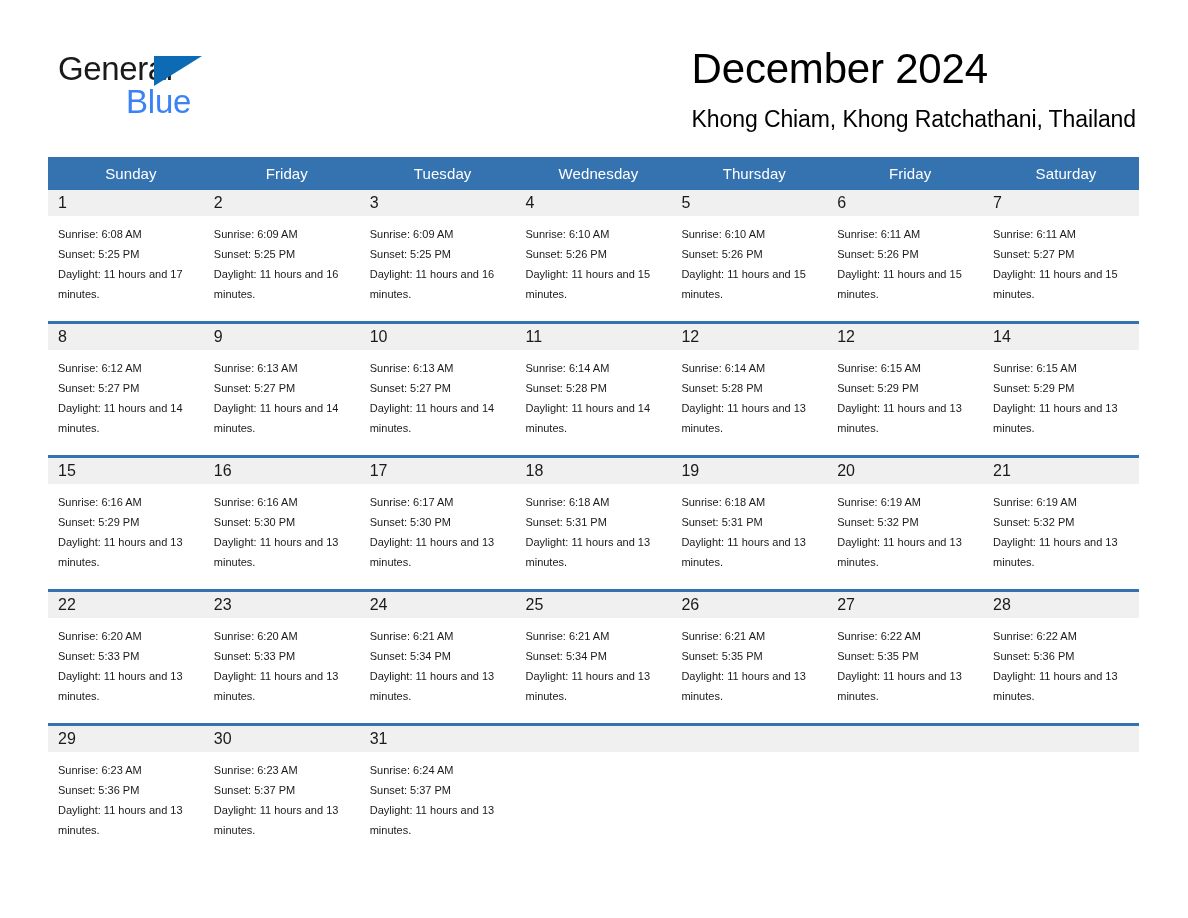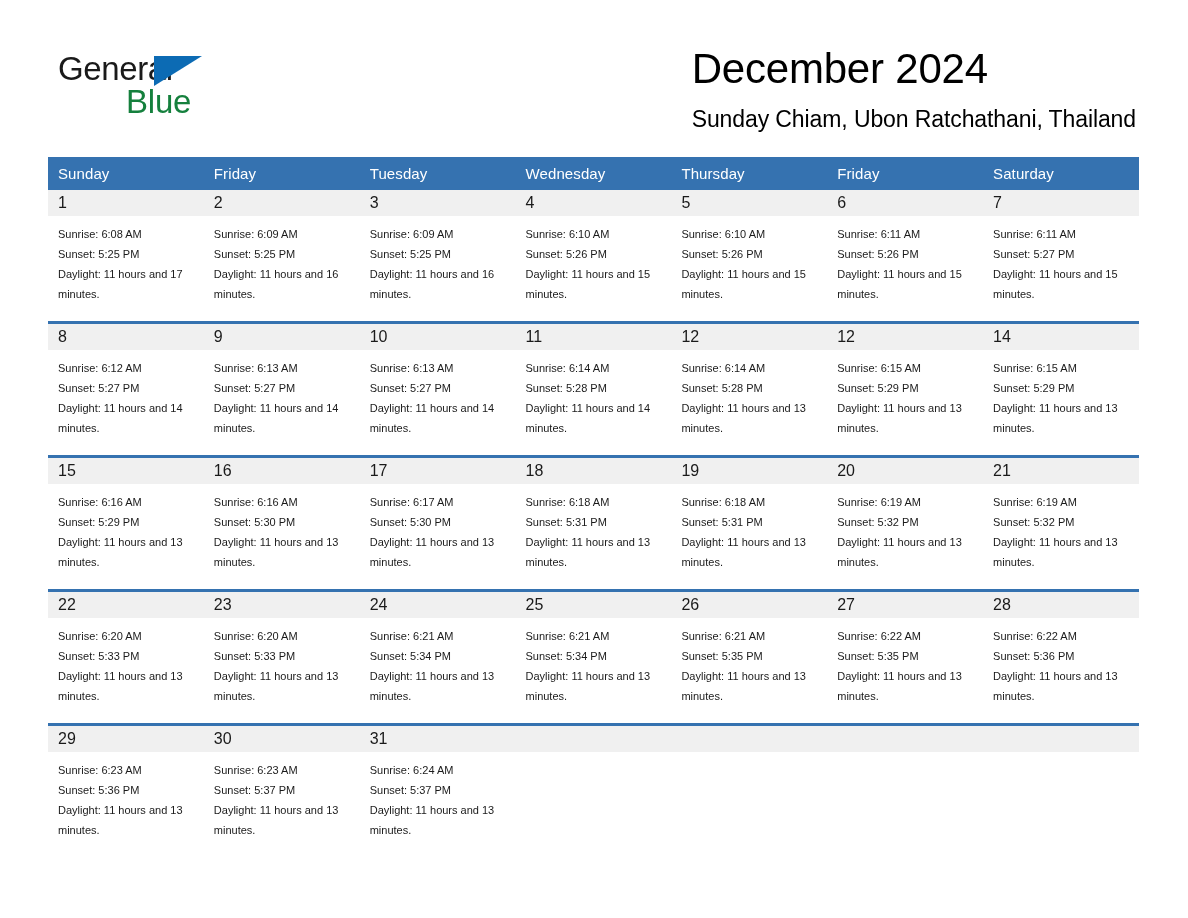--- a/index.html
+++ b/index.html
@@ -58,21 +58,21 @@
   }
   .logo-row2 {
     position: relative;
     margin-top: -4px;
     padding-left: 68px;
     height: 36px;
     line-height: 36px;
   }
   .logo-blue {
     font-size: 33px;
-    color: #15803d;
+    color: #3b82f6;
     letter-spacing: -0.2px;
     font-family: "Liberation Sans", sans-serif;
     text-align: center;
   }
 
   .title-block {
     position: absolute;
     right: 52px;
     top: 44px;
     text-align: left;
@@ -102,21 +102,21 @@
     border-collapse: collapse;
     table-layout: fixed;
   }
   .calendar col { width: 155.857px; }
 
   .cal-head th {
     background: #3572b0;
     color: #ffffff;
     font-size: 15px;
     font-weight: normal;
-    text-align: left;
+    text-align: center;
     padding: 8px 0 8px 10px;
     height: 16px;
     letter-spacing: 0.1px;
   }
 
   .week-row td {
     vertical-align: top;
     padding: 0;
     border-top: 3px solid #3572b0;
   }
@@ -165,21 +165,21 @@
         <span class="logo-general">General</span>
         <span class="logo-triangle"></span>
       </div>
       <div class="logo-row2">
         <span class="logo-blue">Blue</span>
       </div>
     </div>
 
     <div class="title-block">
       <div class="cal-title">December 2024</div>
-      <div class="cal-subtitle">Sunday Chiam, Ubon Ratchathani, Thailand</div>
+      <div class="cal-subtitle">Khong Chiam, Khong Ratchathani, Thailand</div>
     </div>
 
   </div>
 
   <table class="calendar">
     <colgroup>
       <col>
         <col>
         <col>
         <col>

